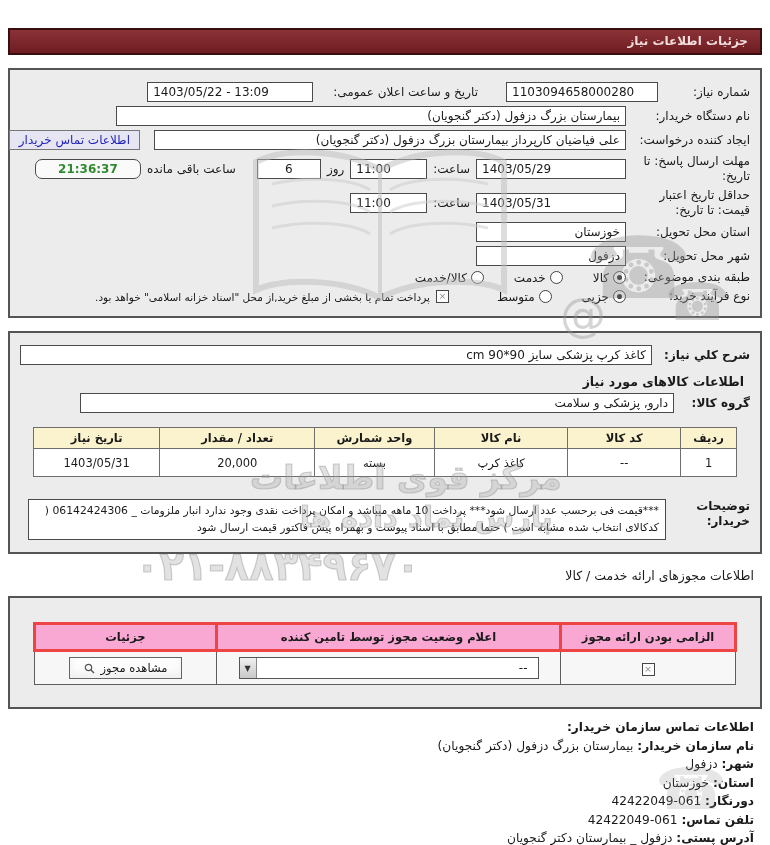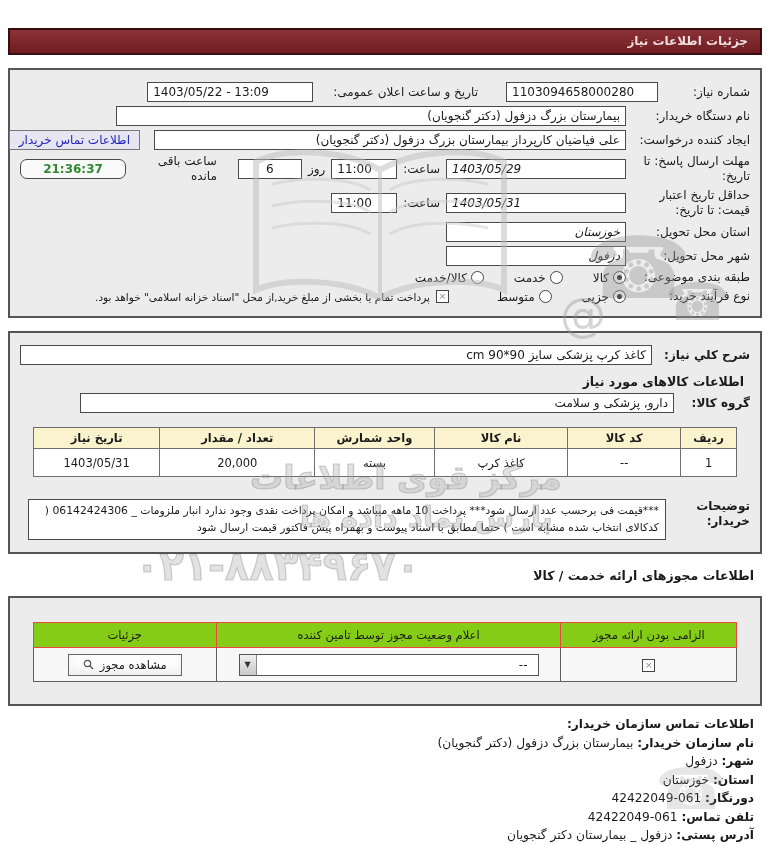--- a/index.html
+++ b/index.html
@@ -43,22 +43,22 @@
     min-height:20px;
     display:flex;
     align-items:center;
     padding:1px 5px;
     overflow:hidden;
     white-space:nowrap;
   }
   .num { direction:ltr; justify-content:flex-start; text-align:left; }
   .center { justify-content:center; }
 
-  .w86{width:86px;flex:none;} .w150{width:180px;flex:none;font-style:italic;} .w152{width:152px;flex:none;}
-  .w166{width:166px;flex:none;} .w66{width:66px;flex:none;} .w64{width:64px;flex:none;}
+  .w86{width:86px;flex:none;} .w150{width:150px;flex:none;} .w152{width:152px;flex:none;}
+  .w166{width:166px;flex:none;} .w66{width:77px;flex:none;} .w64{width:64px;flex:none;}
   .w106{width:106px;flex:none;} .w400{width:472px;flex:none;} .grow{flex:1;}
 
   .linkbox {
     background:#e6e6f2;
     border:1px solid #777;
     color:#2424bd;
     padding:2px 9px;
     white-space:nowrap;
     cursor:pointer;
   }
@@ -94,26 +94,26 @@
   }
   .gtable td {
     background:#fff; border:1px solid #6e6e6e;
     font-size:11.5px; padding:4px 2px; text-align:center; height:28px;
   }
 
   .desc-box { min-height:34px; white-space:normal; line-height:1.55; font-size:10.8px; align-items:flex-start; padding:3px 6px;margin-left:8px; }
   .note-row { margin-top:22px; align-items:flex-start; }
   .note-lbl { width:78px; flex:none; font-weight:bold; }
 
-  .heading-outside { font-weight:bold; margin:14px 16px 2px; font-size:12.5px; }
+  .heading-outside { font-weight:normal; margin:14px 16px 2px; font-size:12.5px; }
 
   .ltable { width:96.5%; margin:22px auto 14px; }
   .ltable th {
-    background:#84cc16; border:1px solid #ef4444;
-    font-weight:normal; font-size:11.5px; padding:5px 3px;
+    background:#f9a8d4; border:3px solid #ef4444;
+    font-weight:bold; font-size:11.5px; padding:5px 3px;
   }
   .ltable td {
     background:#f7f7f7; border:1px solid #5e5e5e;
     padding:5px 6px; height:34px; text-align:center; vertical-align:middle;
   }
 
   .selectbox {
     width:300px; margin:0 auto; height:22px;
     background:#fff; border:1px solid #555;
     display:flex; align-items:center; justify-content:space-between;

